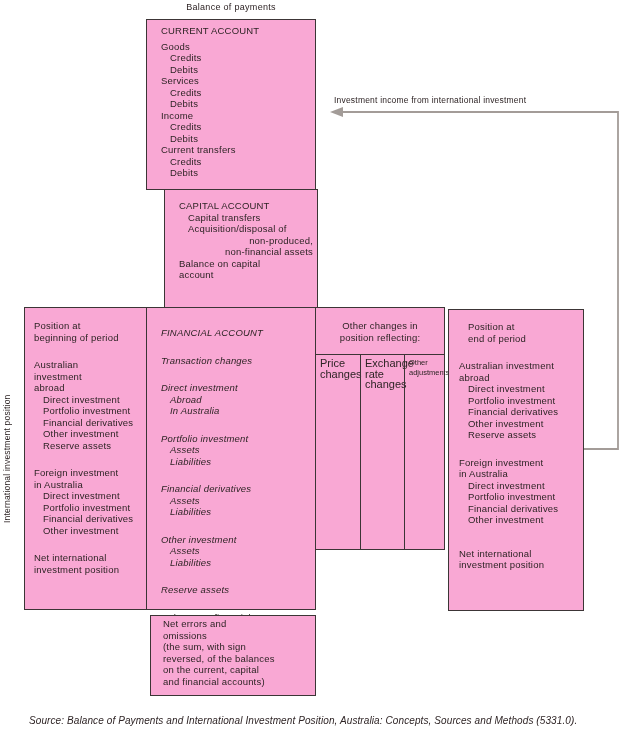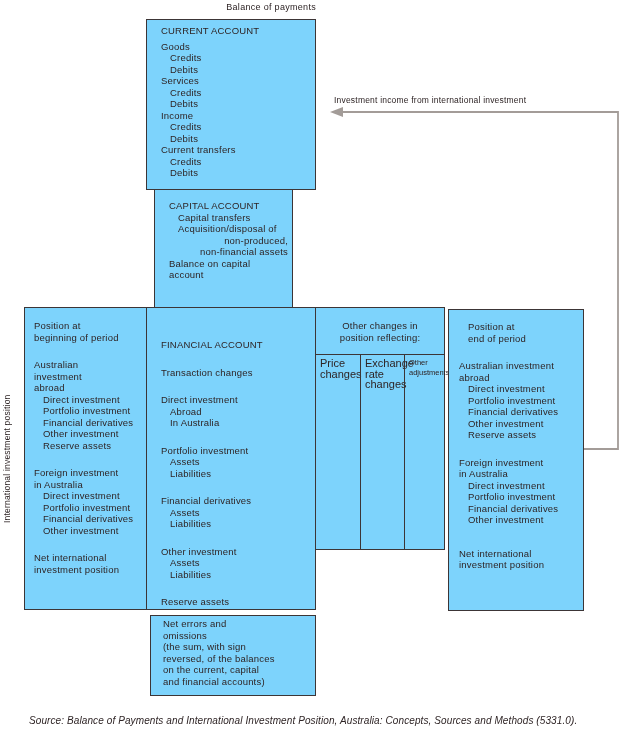--- a/index.html
+++ b/index.html
@@ -1,28 +1,28 @@
 <!DOCTYPE html>
 <html><head>
 <meta charset="utf-8">
 <style>
   html,body{margin:0;padding:0;background:#fff;}
   .canvas{
     position:relative;width:624px;height:732px;background:#fff;overflow:hidden;
     font-family:"Liberation Sans","DejaVu Sans",sans-serif;
     color:var(--ink,#2e2425);
   }
-  .box{position:absolute;border:1px solid var(--line,#3c3536);background:#7dd3fc;box-sizing:border-box;}
+  .box{position:absolute;border:1px solid var(--line,#3c3536);background:#f9a8d4;box-sizing:border-box;}
   .ln{line-height:11.5px;font-size:9.5px;white-space:nowrap;letter-spacing:0.2px;}
   .i1{padding-left:9px;}
   .i2{padding-left:28px;text-align:right;}
   .g1{margin-top:16px;}
   .g2{margin-top:22px;}
   .sg{margin-top:4px;}
-  .title{position:absolute;left:146px;top:2px;width:170px;text-align:right;font-size:9px;letter-spacing:0.3px;}
+  .title{position:absolute;left:146px;top:2px;width:170px;text-align:center;font-size:9px;letter-spacing:0.3px;}
   .arrow-label{position:absolute;left:334px;top:95px;width:282px;text-align:left;font-size:8.5px;letter-spacing:0.2px;}
   .side-label{
     position:absolute;left:0;top:307px;height:303px;width:14px;
     display:flex;align-items:center;justify-content:center;
     writing-mode:vertical-rl;transform:rotate(180deg);
     font-size:8.5px;letter-spacing:0.2px;
   }
   .source{position:absolute;left:29px;top:715px;font-size:10px;font-style:italic;letter-spacing:0.1px;}
   
   .oc-header{position:absolute;left:0;top:0;right:0;height:46px;box-sizing:border-box;
@@ -60,21 +60,21 @@
       <div class="ln i1">Credits</div>
       <div class="ln i1">Debits</div>
       <div class="ln">Income</div>
       <div class="ln i1">Credits</div>
       <div class="ln i1">Debits</div>
       <div class="ln">Current transfers</div>
       <div class="ln i1">Credits</div>
       <div class="ln i1">Debits</div>
     </div>
 
-  <div class="box" style="left:154px;top:189px;width:139px;height:119px;padding:10px 4px 4px 14px;">
+  <div class="box" style="left:164px;top:189px;width:154px;height:119px;padding:10px 4px 4px 14px;">
       <div class="ln">CAPITAL ACCOUNT</div>
       <div class="ln i1">Capital transfers</div>
       <div class="ln i1">Acquisition/disposal of</div>
       <div class="ln i2">non-produced,</div>
       <div class="ln i2">non-financial assets</div>
       <div class="ln">Balance on capital</div>
       <div class="ln">account</div>
     </div>
 
   <div class="box" style="left:24px;top:307px;width:124px;height:303px;padding:12px 2px 0 9px;">
@@ -91,21 +91,21 @@
       <div class="ln g1">Foreign investment</div>
       <div class="ln">in Australia</div>
       <div class="ln i1">Direct investment</div>
       <div class="ln i1">Portfolio investment</div>
       <div class="ln i1">Financial derivatives</div>
       <div class="ln i1">Other investment</div>
       <div class="ln g1">Net international</div>
       <div class="ln">investment position</div>
     </div>
 
-  <div class="box" style="left:146px;top:307px;width:170px;height:303px;padding:31px 4px 0 14px;">
+  <div class="box" style="left:146px;top:307px;width:170px;height:303px;padding:19px 4px 0 14px;font-style:italic;">
       <div class="ln">FINANCIAL ACCOUNT</div>
       <div class="ln g1">Transaction changes</div>
       <div class="ln g1">Direct investment</div>
       <div class="ln i1">Abroad</div>
       <div class="ln i1">In Australia</div>
       <div class="ln g1">Portfolio investment</div>
       <div class="ln i1">Assets</div>
       <div class="ln i1">Liabilities</div>
       <div class="ln g1">Financial derivatives</div>
       <div class="ln i1">Assets</div>

